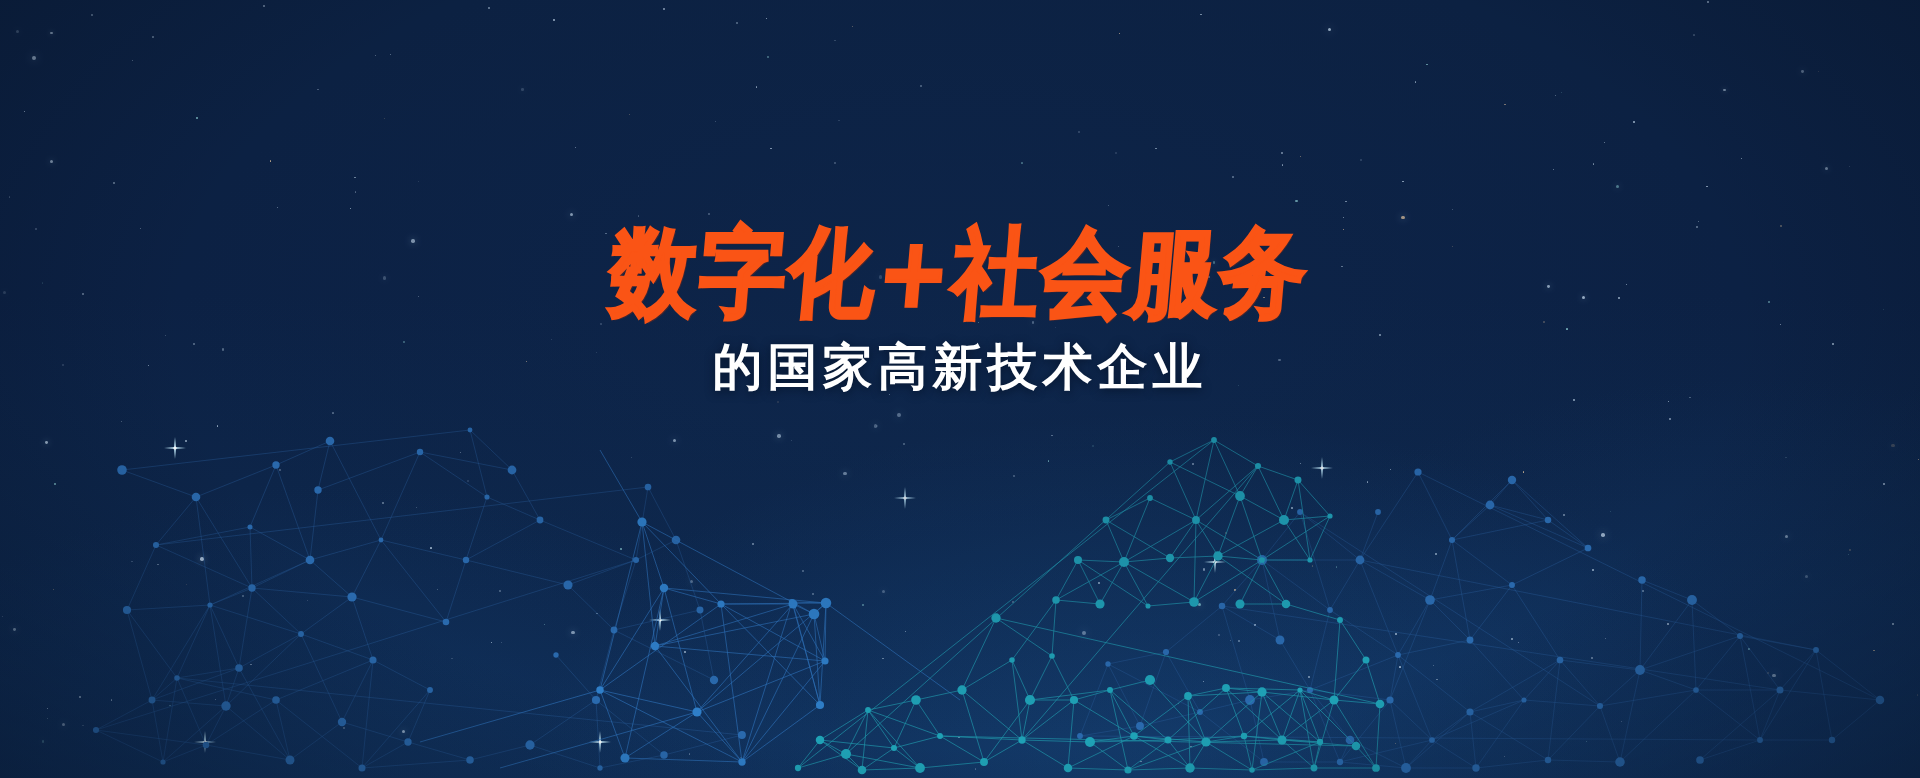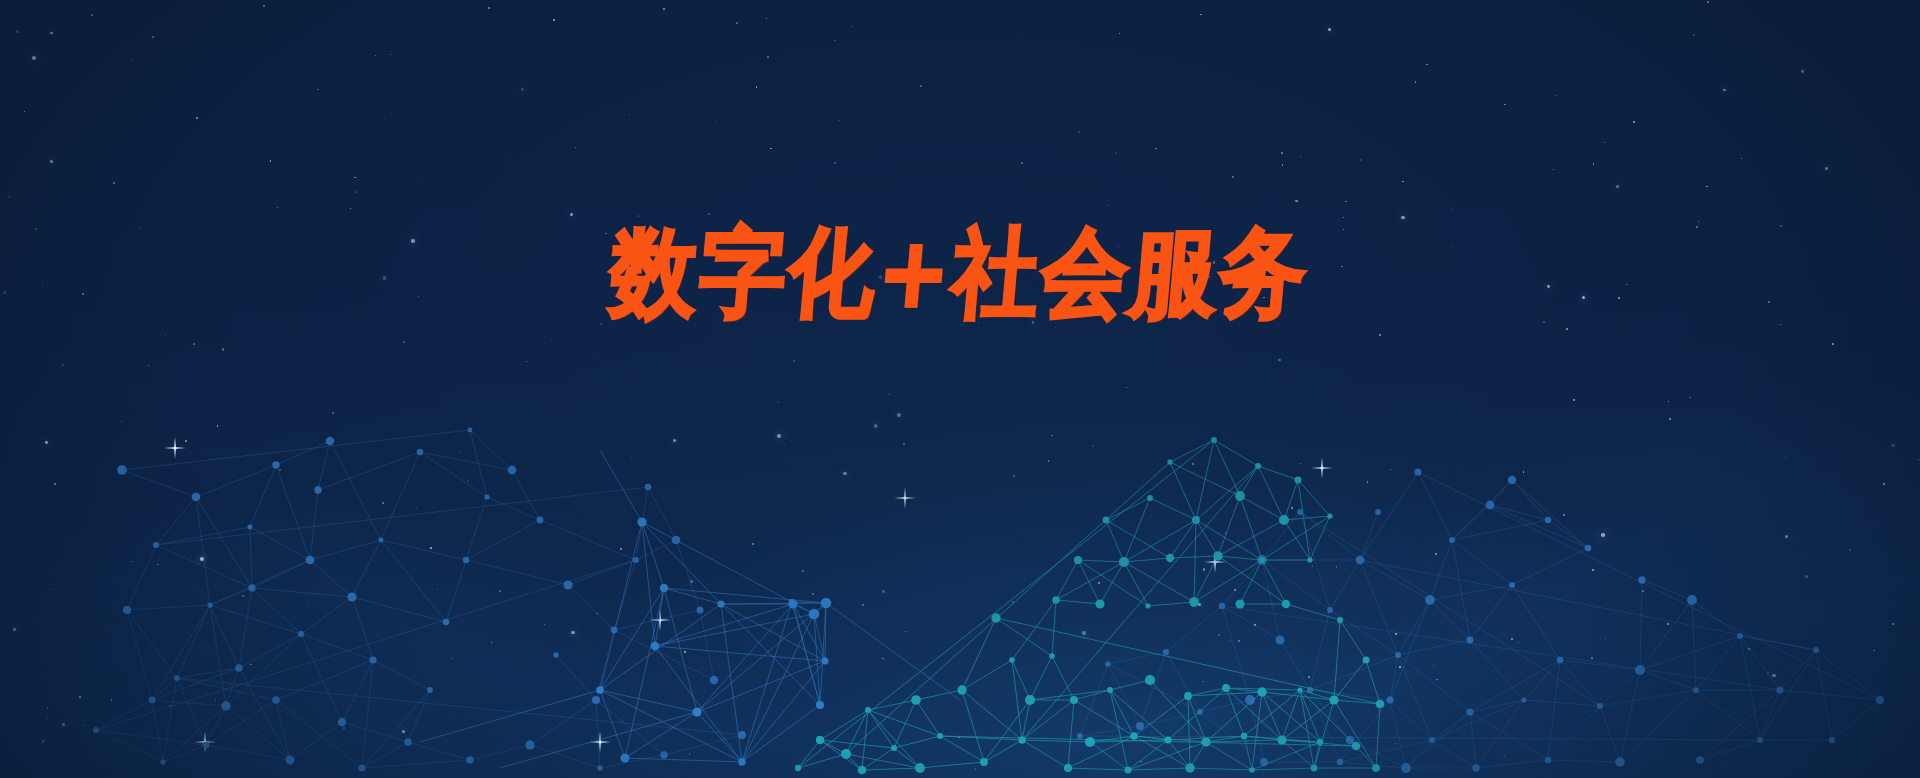--- a/index.html
+++ b/index.html
@@ -1025,15 +1025,16 @@
         <circle cx="862" cy="770" r="4.29"></circle>
         <circle cx="820" cy="740" r="4.23"></circle>
         <circle cx="798" cy="768" r="3.14"></circle>
       </g>
     </svg>
 
   <div class="bg-vignette"></div>
 
   <div class="text-wrap">
     <h1 class="headline">数字化+社会服务</h1>
+    <h2 class="subtitle">的国家高新技术企业</h2>
   </div>
 
 </div>
 
 </body></html>

